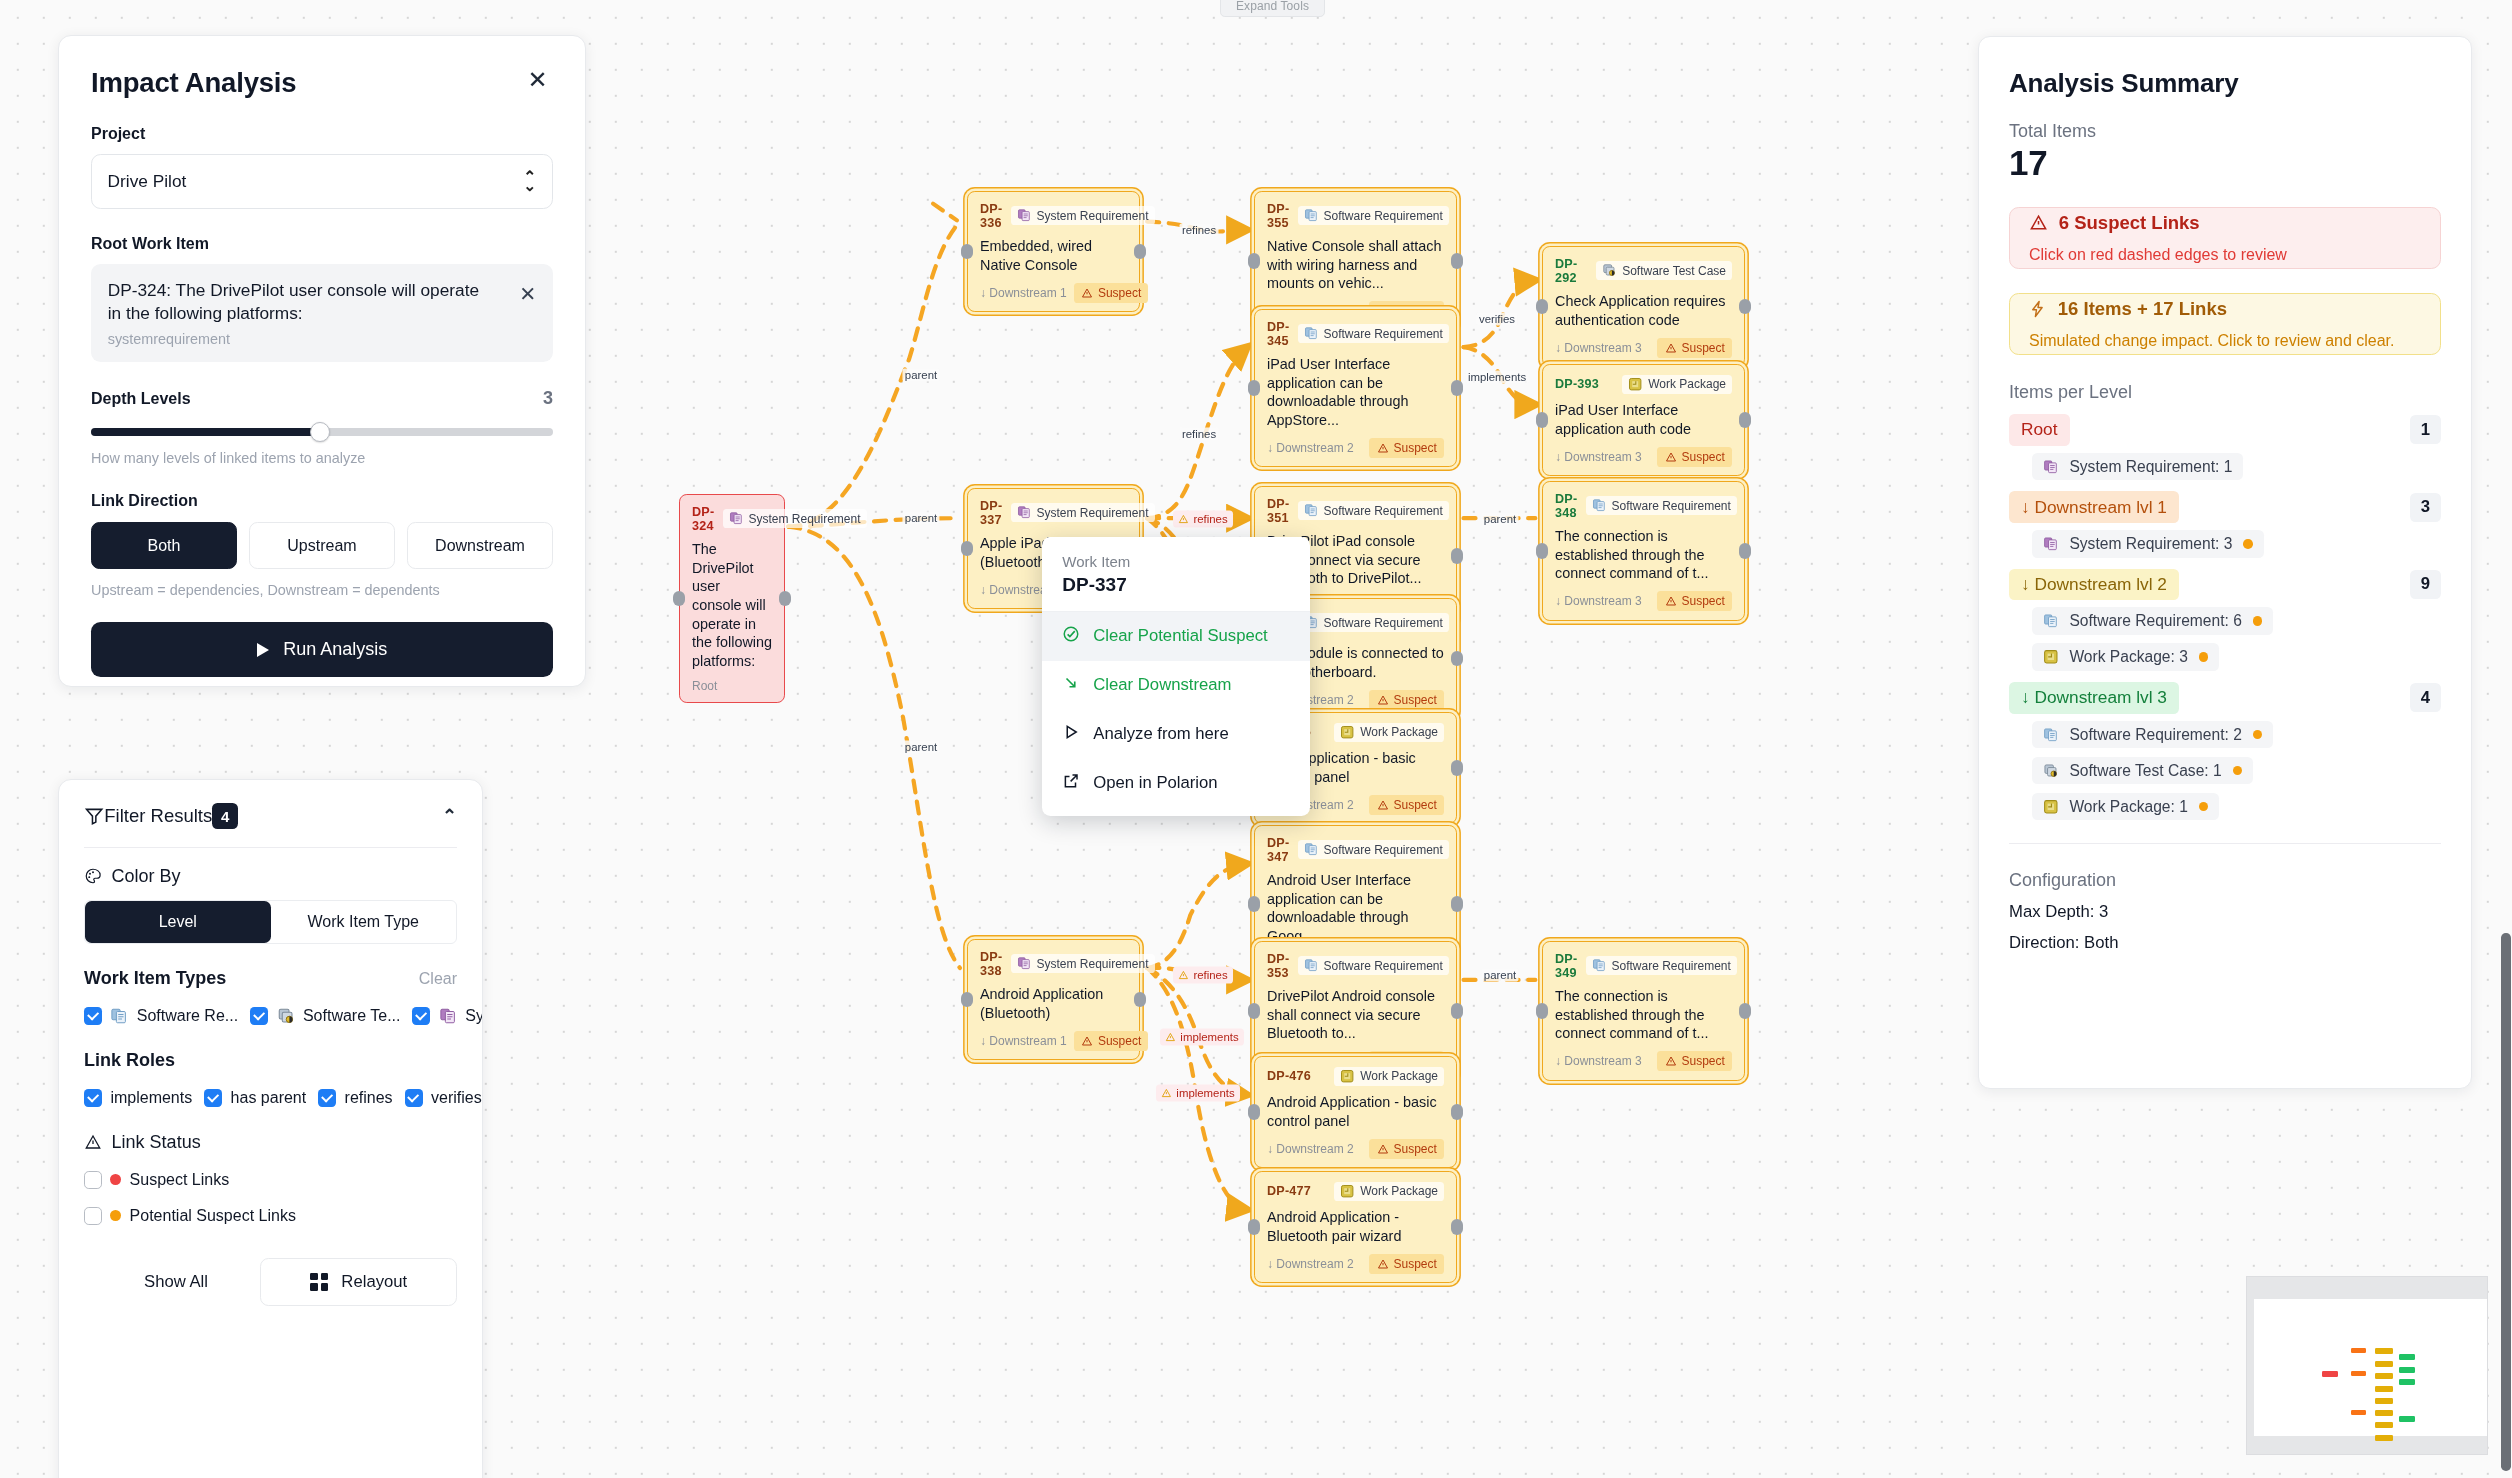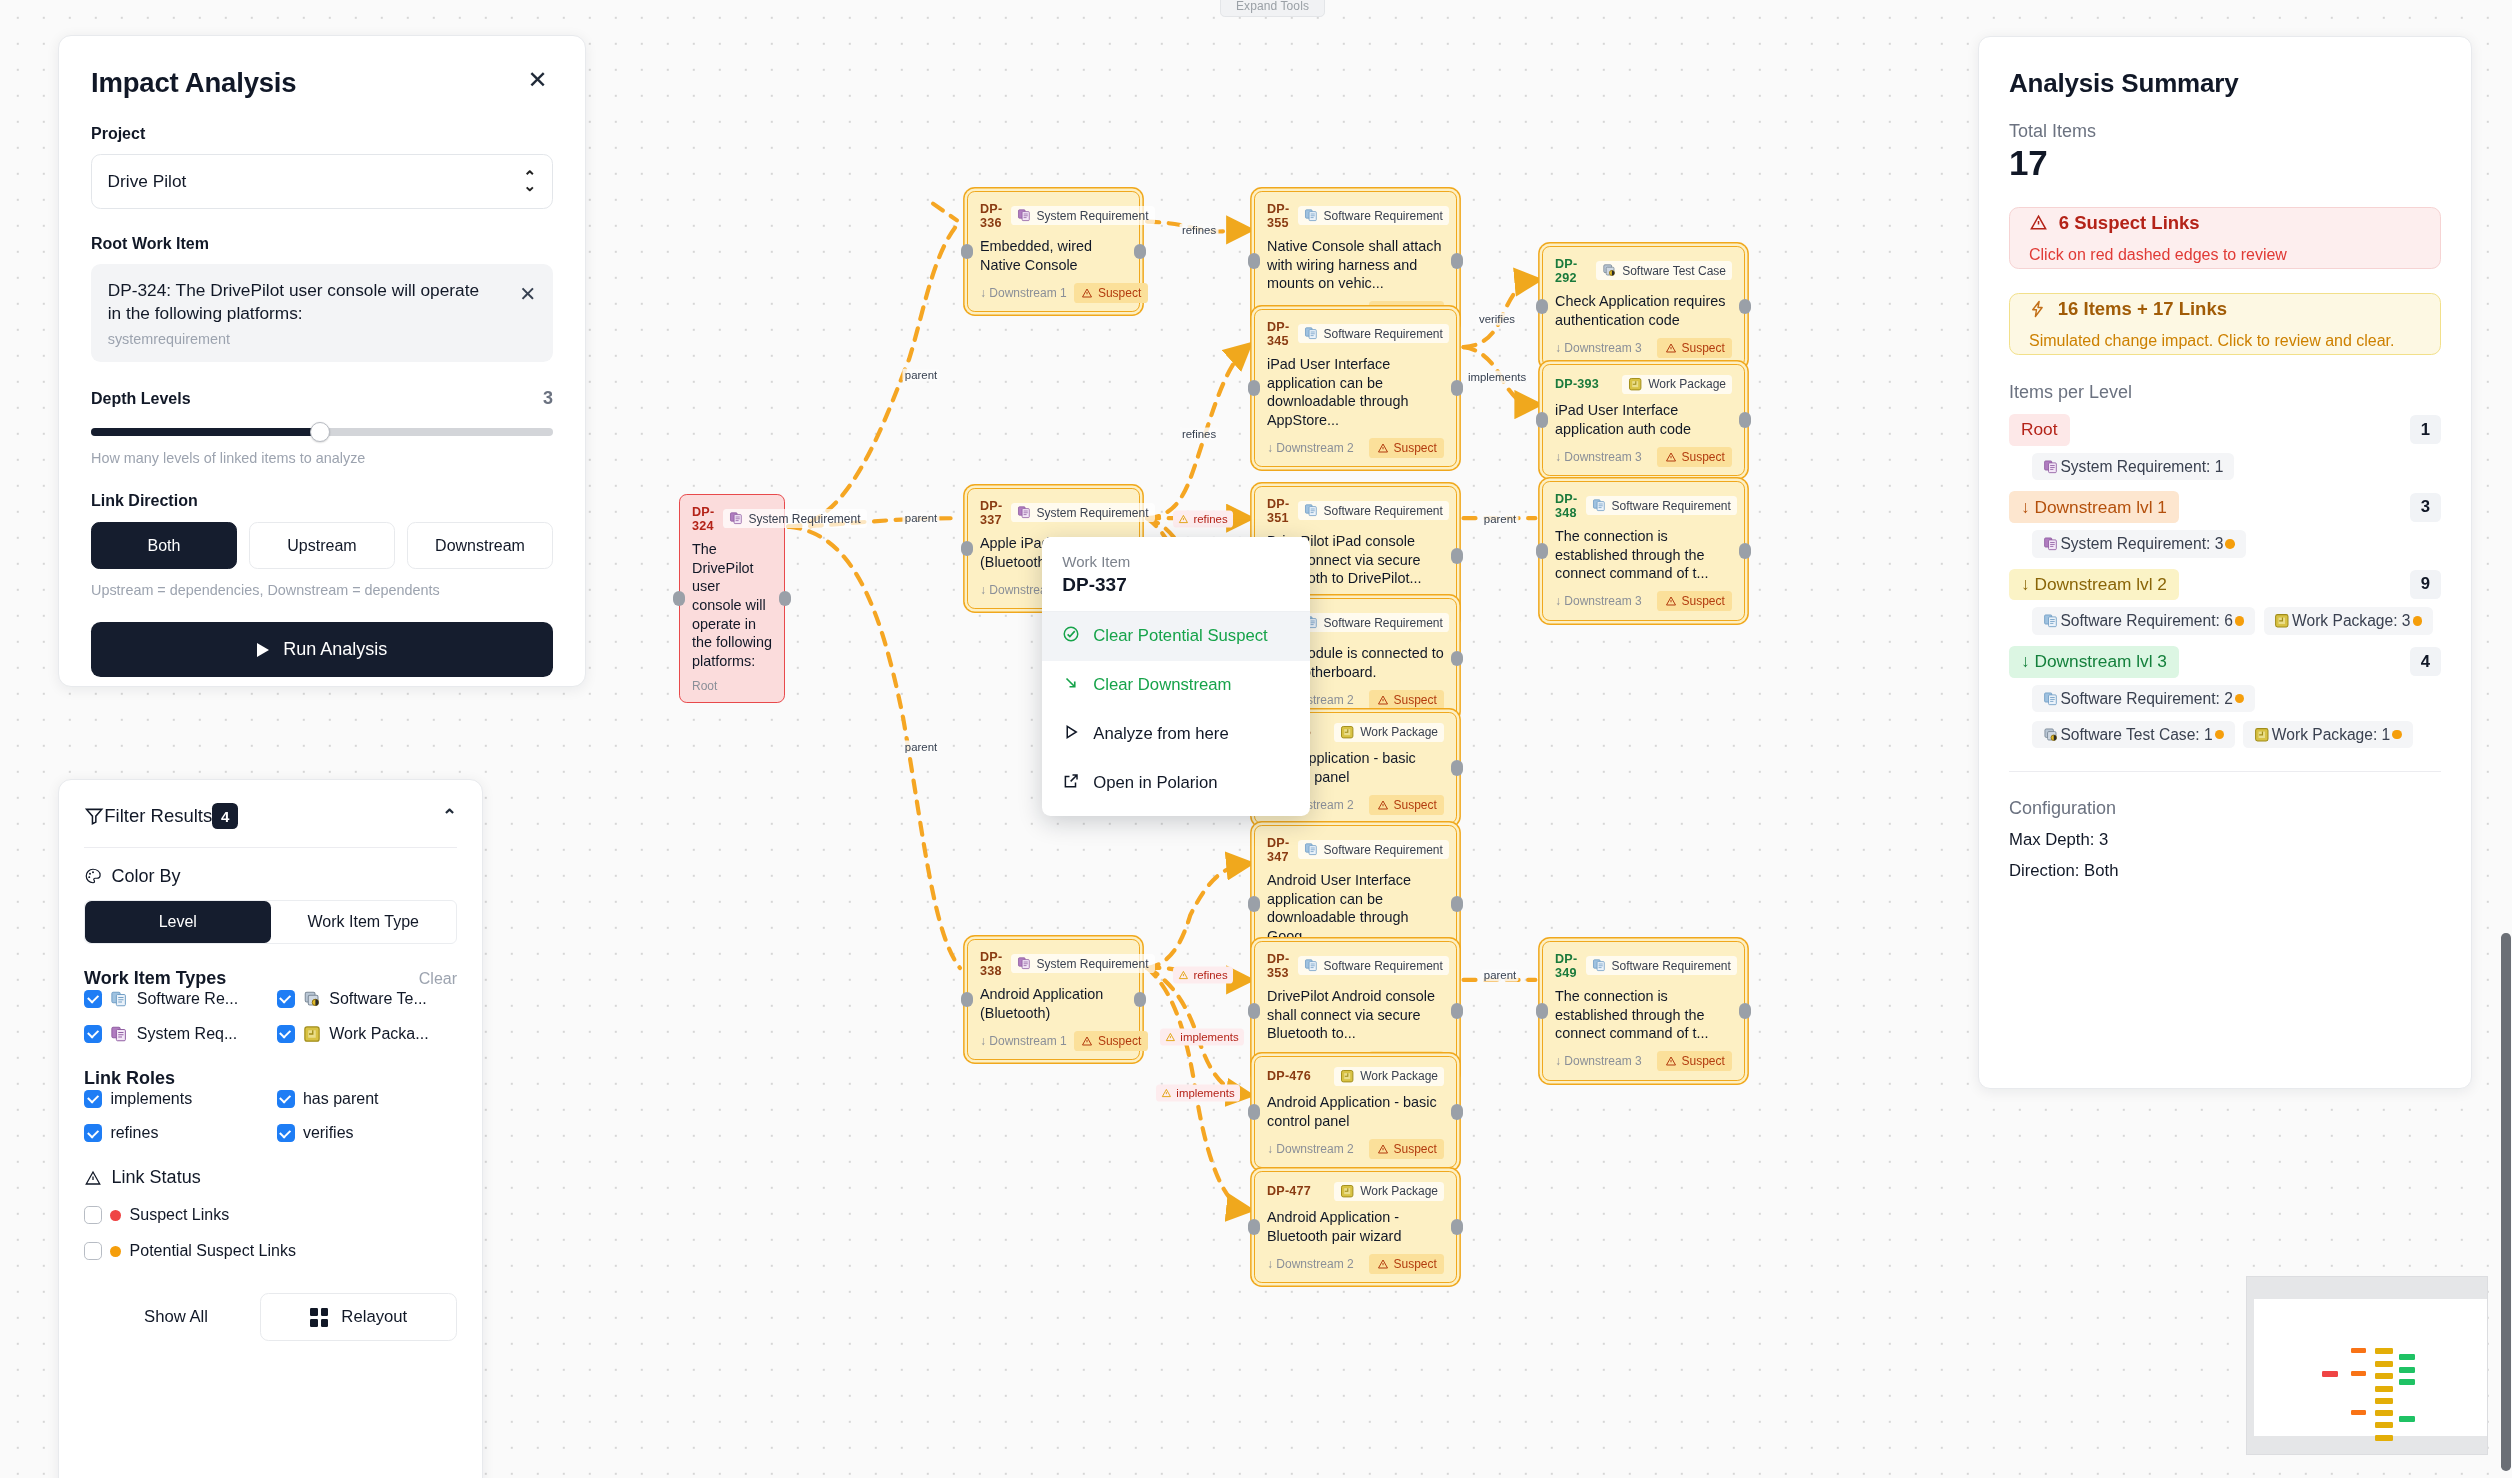--- a/index.html
+++ b/index.html
@@ -86,21 +86,21 @@
   .sec-head{display:flex;align-items:center;gap:9.6px;margin-top:18px}
   .sec-title{font-size:18px;font-weight:400;color:#111827}
   .toggle2{
     margin-top:13px;height:44px;border:0.9px solid #ebedf0;border-radius:6px;display:flex;overflow:hidden;
   }
   .toggle2 > div{flex:1;display:flex;align-items:center;justify-content:center;font-size:16px;cursor:pointer;color:#111827}
   .toggle2 > div.active{background:#151d2e;color:#fff;border-radius:6.6px}
   .sub-head{display:flex;align-items:baseline;justify-content:space-between;margin-top:24px}
   .sub-head-title{font-size:18px;font-weight:700}
   .clear-link{font-size:16px;color:#9ca3af;cursor:pointer}
-  .cb-grid{display:grid;grid-template-columns:1fr 1fr;row-gap:16.7px;column-gap:12px;margin-top:1px}
+  .cb-grid{display:grid;grid-template-columns:1fr 1fr 1fr 1fr;row-gap:16.7px;column-gap:12px;margin-top:18px}
   .cb-item{display:flex;align-items:center;gap:8.4px;cursor:pointer}
   .cb{width:18px;height:18px;border-radius:4.2px;flex:0 0 auto;display:flex;align-items:center;justify-content:center}
   .cb.on{background:#1e7df5}
   .cb.on:after{content:"";width:8.4px;height:4.8px;border-left:2.1px solid #fff;border-bottom:2.1px solid #fff;transform:rotate(-45deg);margin-top:-2.4px}
   .cb.off{border:1.4px solid #b7bcc4;background:#fff;border-radius:4.8px}
   .cb-label{font-size:16px;color:#111827;white-space:nowrap;overflow:hidden;text-overflow:ellipsis}
   .wi-ico{width:19px;height:19px;flex:0 0 auto;position:relative}
   .dot{width:10.8px;height:10.8px;border-radius:50%;flex:0 0 auto}
   .footer-row{display:flex;align-items:center;justify-content:space-between;margin-top:33px}
   .showall{font-size:16.7px;color:#111827;cursor:pointer;padding-left:60px}
@@ -137,21 +137,21 @@
   .ipl-title{font-size:18px;color:#6b7280;margin-top:27.5px}
   .lvl-row{display:flex;align-items:center;justify-content:space-between;margin-top:10.8px}
   .lvl-chip{border-radius:5.4px;padding:5.4px 12px;font-size:17.3px;font-weight:400}
   .lvl-count{
     background:#f1f3f6;border-radius:5.4px;min-width:31px;height:29px;
     display:flex;align-items:center;justify-content:center;font-size:16.7px;font-weight:700;color:#111827;
   }
   .type-line{display:flex;flex-wrap:wrap;gap:8.4px;margin-top:7.2px;padding-left:23px}
   .type-chip{
     background:#f4f5f7;border-radius:5.4px;padding:4.8px 10.8px;font-size:15.6px;color:#3a4150;
-    display:flex;align-items:center;gap:2px;
+    display:flex;align-items:center;gap:11px;
   }
   .type-chip .dot{width:9.6px;height:9.6px}
   .cfg-title{font-size:18px;color:#6b7280;margin-top:26px}
   .cfg-line{font-size:16.7px;color:#111827;margin-top:10.8px}
 
   
   .node{
     position:absolute;border-radius:7.8px;padding:9.6px 12px 8.4px 12px;
     font-size:13px;background:#fdf0c4;border:1.6px solid #f0a81d;
     box-shadow:0 0 0 2.4px #fdf0c4, 0 0 0 3.9px #f0a81d;

